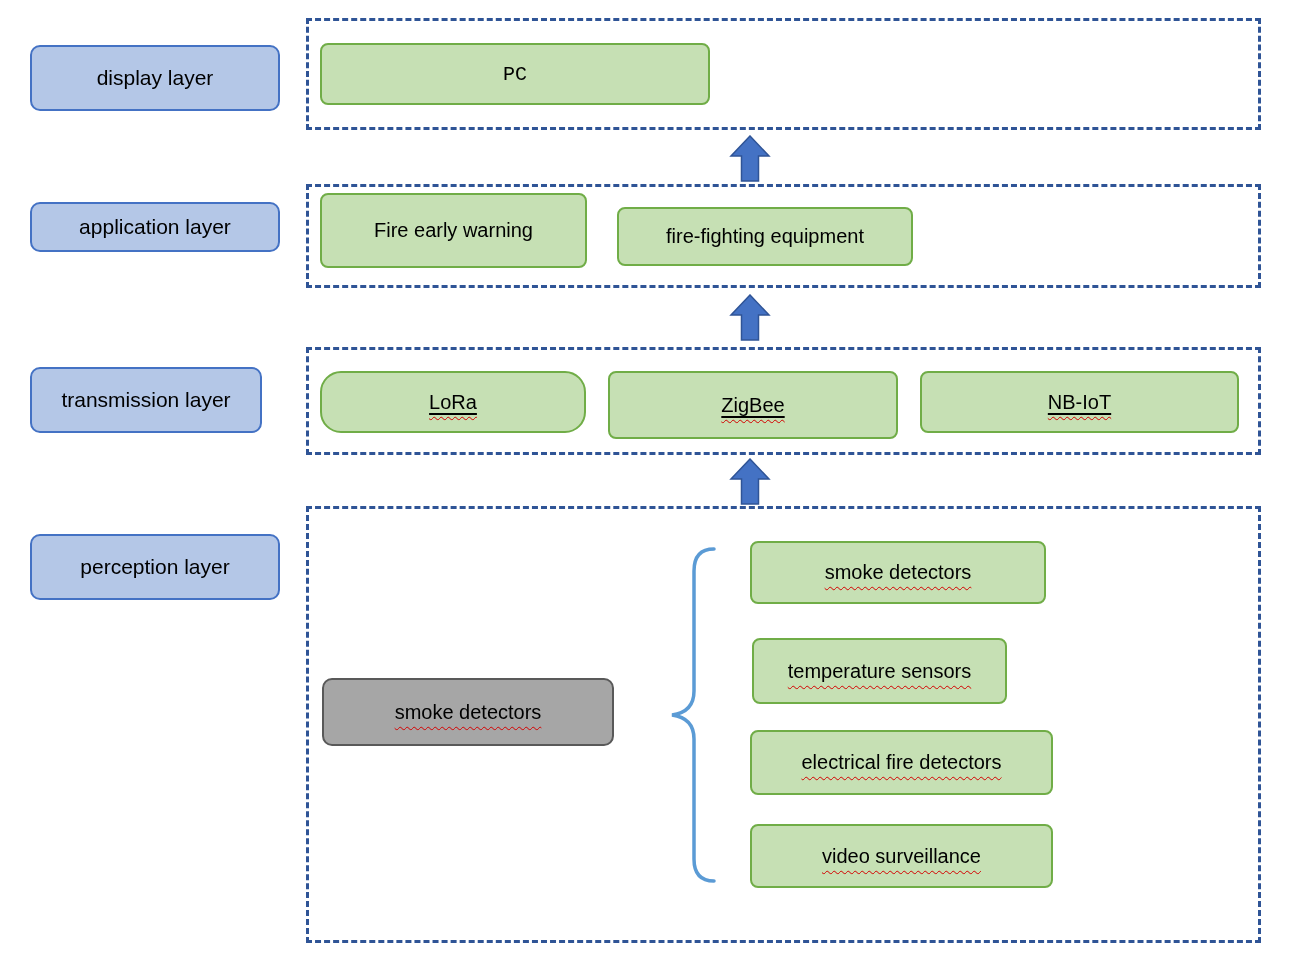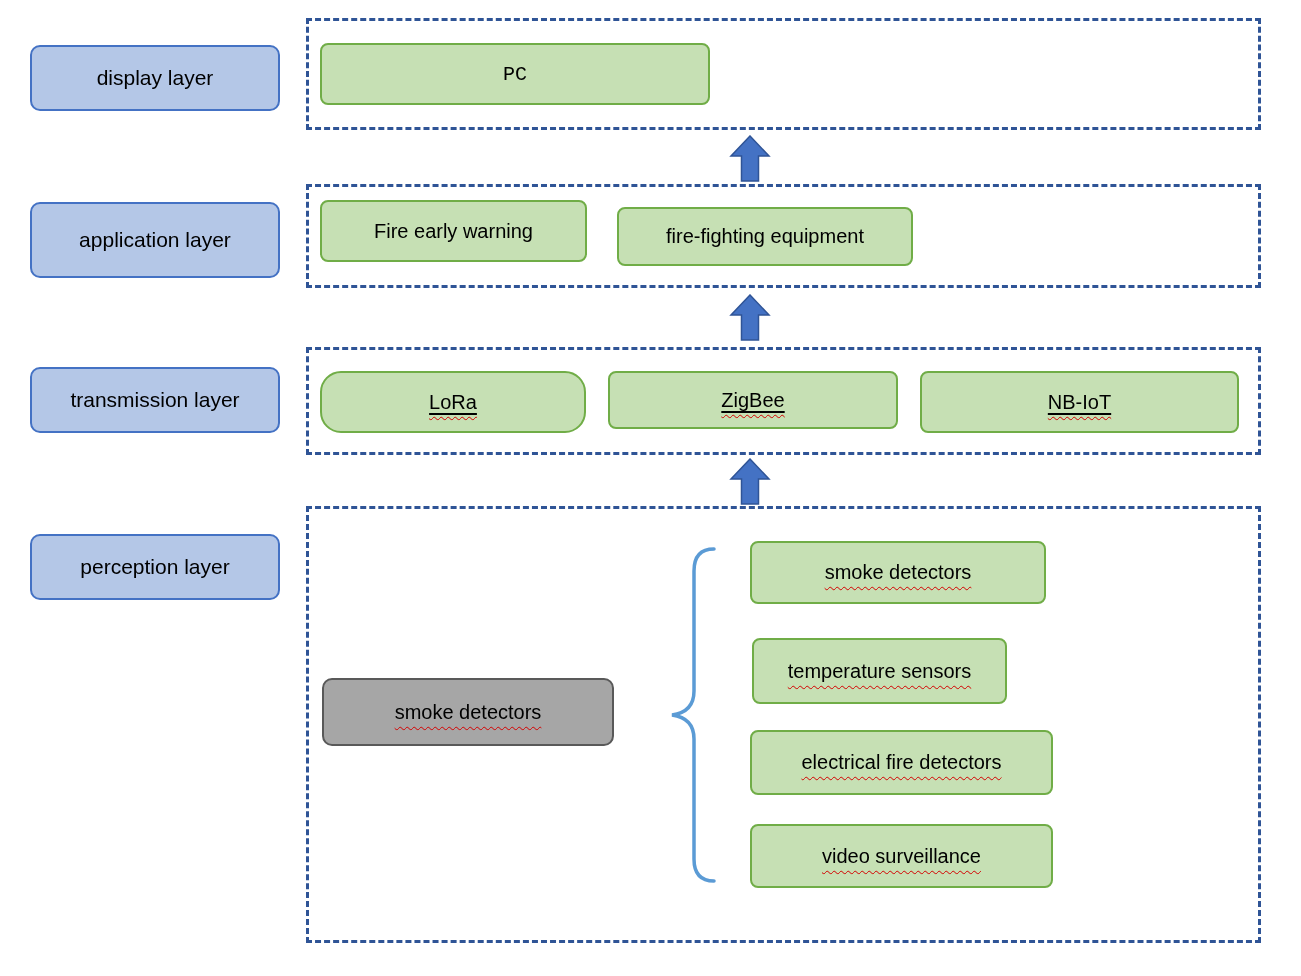--- a/index.html
+++ b/index.html
@@ -87,43 +87,43 @@
   </div>
   <div class="dashed-container" style="left:306px; top:18px; width:955px; height:112px;"></div>
   <div class="green-box" style="left:320px; top:43px; width:390px; height:62px;font-family:Liberation Mono, monospace;">
     <span>PC</span>
   </div>
 
   <svg class="arrow" style="left:729px; top:135px;" width="42" height="47" viewBox="0 0 42 47">
     <polygon points="21,1 40,21 29.5,21 29.5,46 12.5,46 12.5,21 2,21" fill="var(--arrow-fill, #4472c4)" stroke="var(--dashed-border, #2f5496)" stroke-width="1.5"></polygon>
   </svg>
 
-  <div class="layer-label" style="left:30px; top:202px; width:250px; height:76px;">
+  <div class="layer-label" style="left:30px; top:202px; width:250px; height:50px;">
     <span>application layer</span>
   </div>
   <div class="dashed-container" style="left:306px; top:184px; width:955px; height:104px;"></div>
-  <div class="green-box" style="left:320px; top:200px; width:267px; height:62px;">
+  <div class="green-box" style="left:320px; top:193px; width:267px; height:75px;">
     <span>Fire early warning</span>
   </div>
   <div class="green-box" style="left:605px; top:207px; width:296px; height:59px;margin-left:12px;">
     <span>fire-fighting equipment</span>
   </div>
 
   <svg class="arrow" style="left:729px; top:294px;" width="42" height="47" viewBox="0 0 42 47">
     <polygon points="21,1 40,21 29.5,21 29.5,46 12.5,46 12.5,21 2,21" fill="var(--arrow-fill, #4472c4)" stroke="var(--dashed-border, #2f5496)" stroke-width="1.5"></polygon>
   </svg>
 
-  <div class="layer-label" style="left:30px; top:367px; width:250px; height:66px;">
+  <div class="layer-label" style="left:30px; top:367px; width:232px; height:66px;">
     <span>transmission layer</span>
   </div>
   <div class="dashed-container" style="left:306px; top:347px; width:955px; height:108px;"></div>
   <div class="green-box" style="left:320px; top:371px; width:266px; height:62px;border-radius:21px;">
     <span class="u"><span class="wavy">LoRa</span></span>
   </div>
-  <div class="green-box" style="left:608px; top:371px; width:290px; height:58px;">
+  <div class="green-box" style="left:608px; top:371px; width:290px; height:68px;">
     <span class="u"><span class="wavy">ZigBee</span></span>
   </div>
   <div class="green-box" style="left:920px; top:371px; width:319px; height:62px;">
     <span class="u"><span class="wavy">NB-IoT</span></span>
   </div>
 
   <svg class="arrow" style="left:729px; top:458px;" width="42" height="47" viewBox="0 0 42 47">
     <polygon points="21,1 40,21 29.5,21 29.5,46 12.5,46 12.5,21 2,21" fill="var(--arrow-fill, #4472c4)" stroke="var(--dashed-border, #2f5496)" stroke-width="1.5"></polygon>
   </svg>
 

